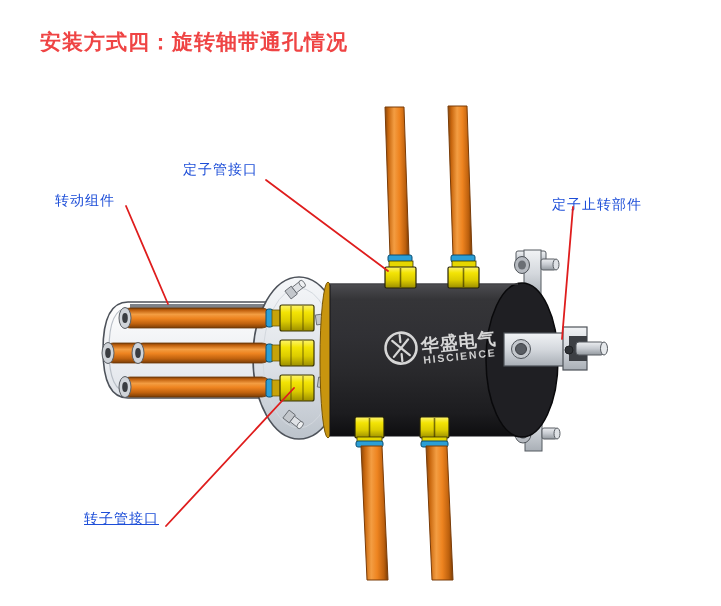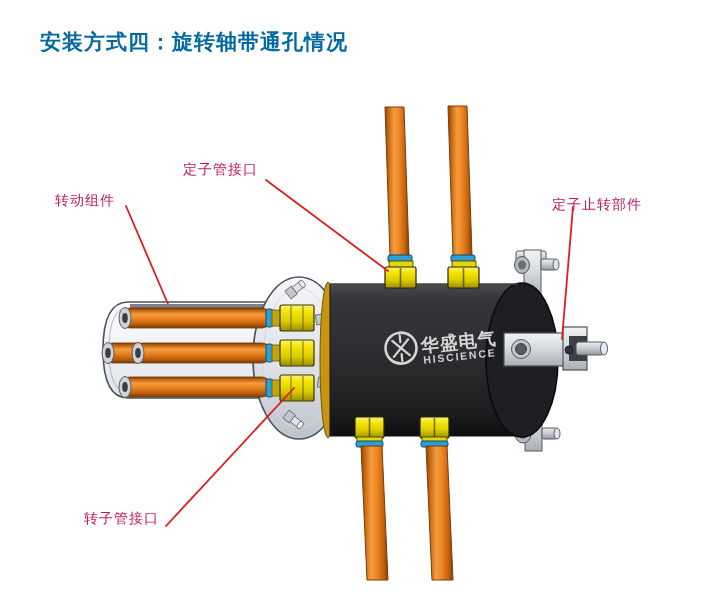--- a/index.html
+++ b/index.html
@@ -2,29 +2,29 @@
 <html><head>
 <meta charset="utf-8">
 <style>
   html,body{margin:0;padding:0;background:#ffffff;}
   .stage{
     position:relative;width:721px;height:606px;background:#ffffff;overflow:hidden;
     font-family:"Liberation Sans","DejaVu Sans",sans-serif;
   }
   .page-title{
     position:absolute;left:40px;top:28px;margin:0;
-    font-size:21px;font-weight:bold;color:#0369a1;letter-spacing:1px;
+    font-size:21px;font-weight:bold;color:#ef4444;letter-spacing:1px;
   }
   .lbl{
-    position:absolute;font-size:14px;color:#be185d;letter-spacing:1px;white-space:nowrap;
+    position:absolute;font-size:14px;color:#1d4ed8;letter-spacing:1px;white-space:nowrap;
   }
   .lbl-rotating   {left:55px;  top:192px;}
   .lbl-stator-port{left:183px; top:161px;}
   .lbl-anti-rot   {left:552px; top:196px;}
-  .lbl-rotor-port {left:84px;  top:510px;}
+  .lbl-rotor-port {left:84px;  top:510px;text-decoration:underline;}
   svg.scene{position:absolute;left:0;top:0;}
 </style>
 </head>
 <body>
 
 <div class="stage">
 
   <h1 class="page-title">安装方式四：旋转轴带通孔情况</h1>
 
   <div class="lbl lbl-rotating">转动组件</div>

